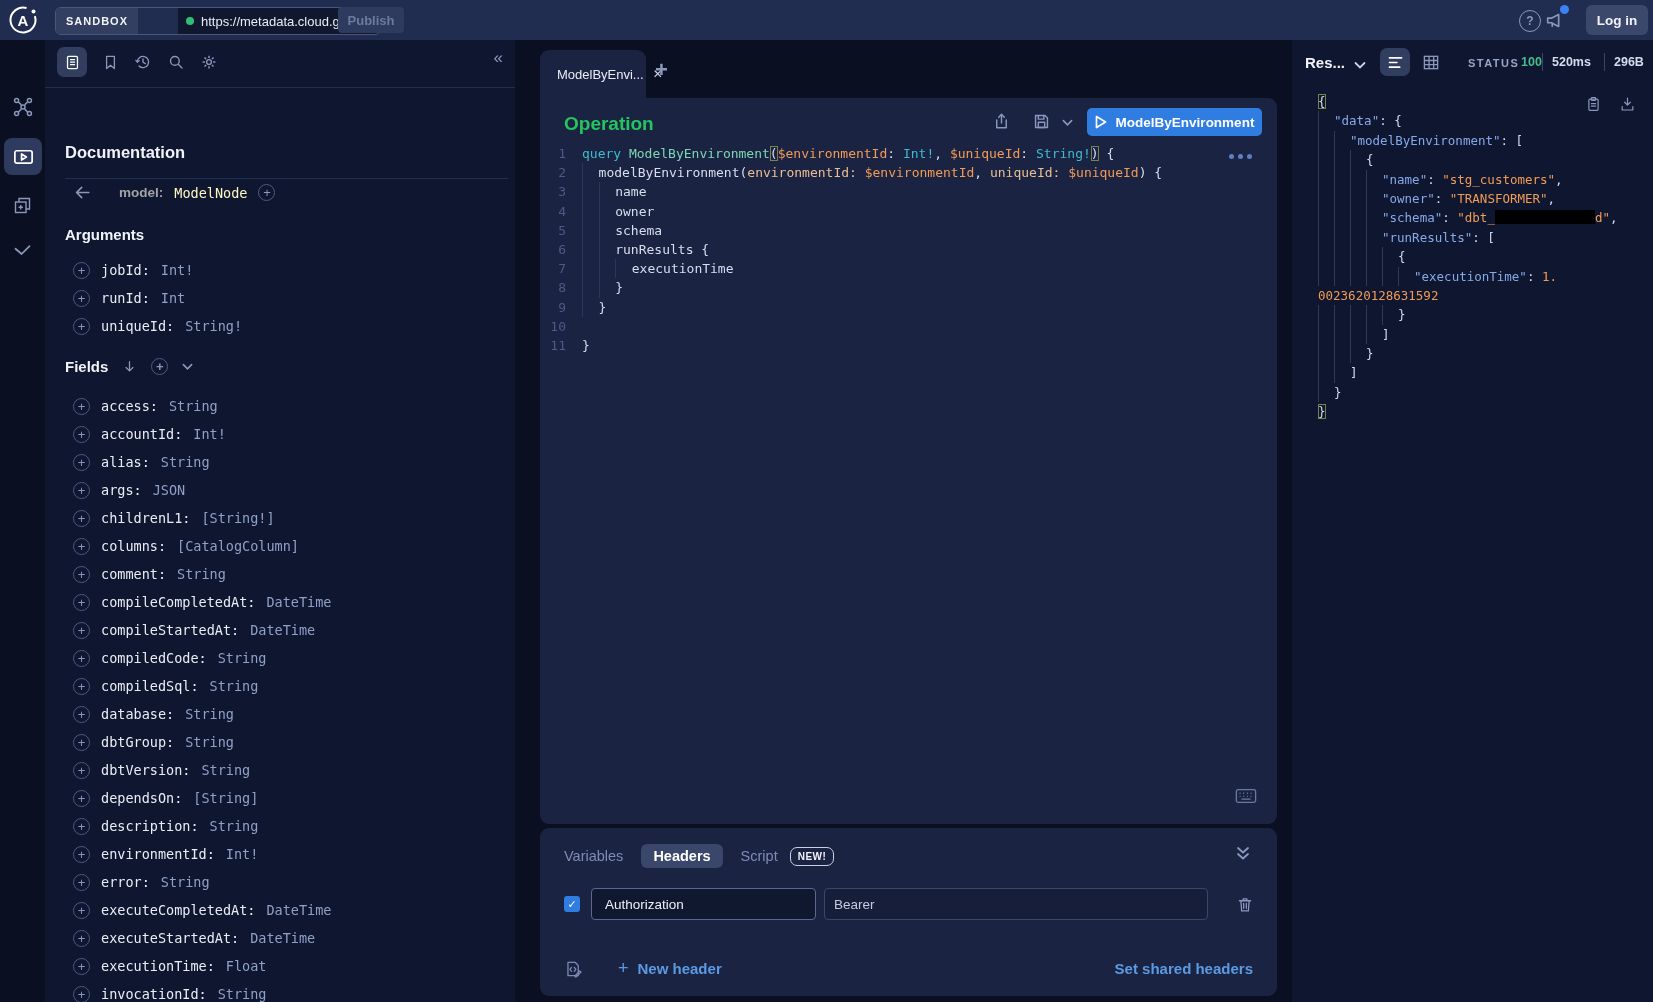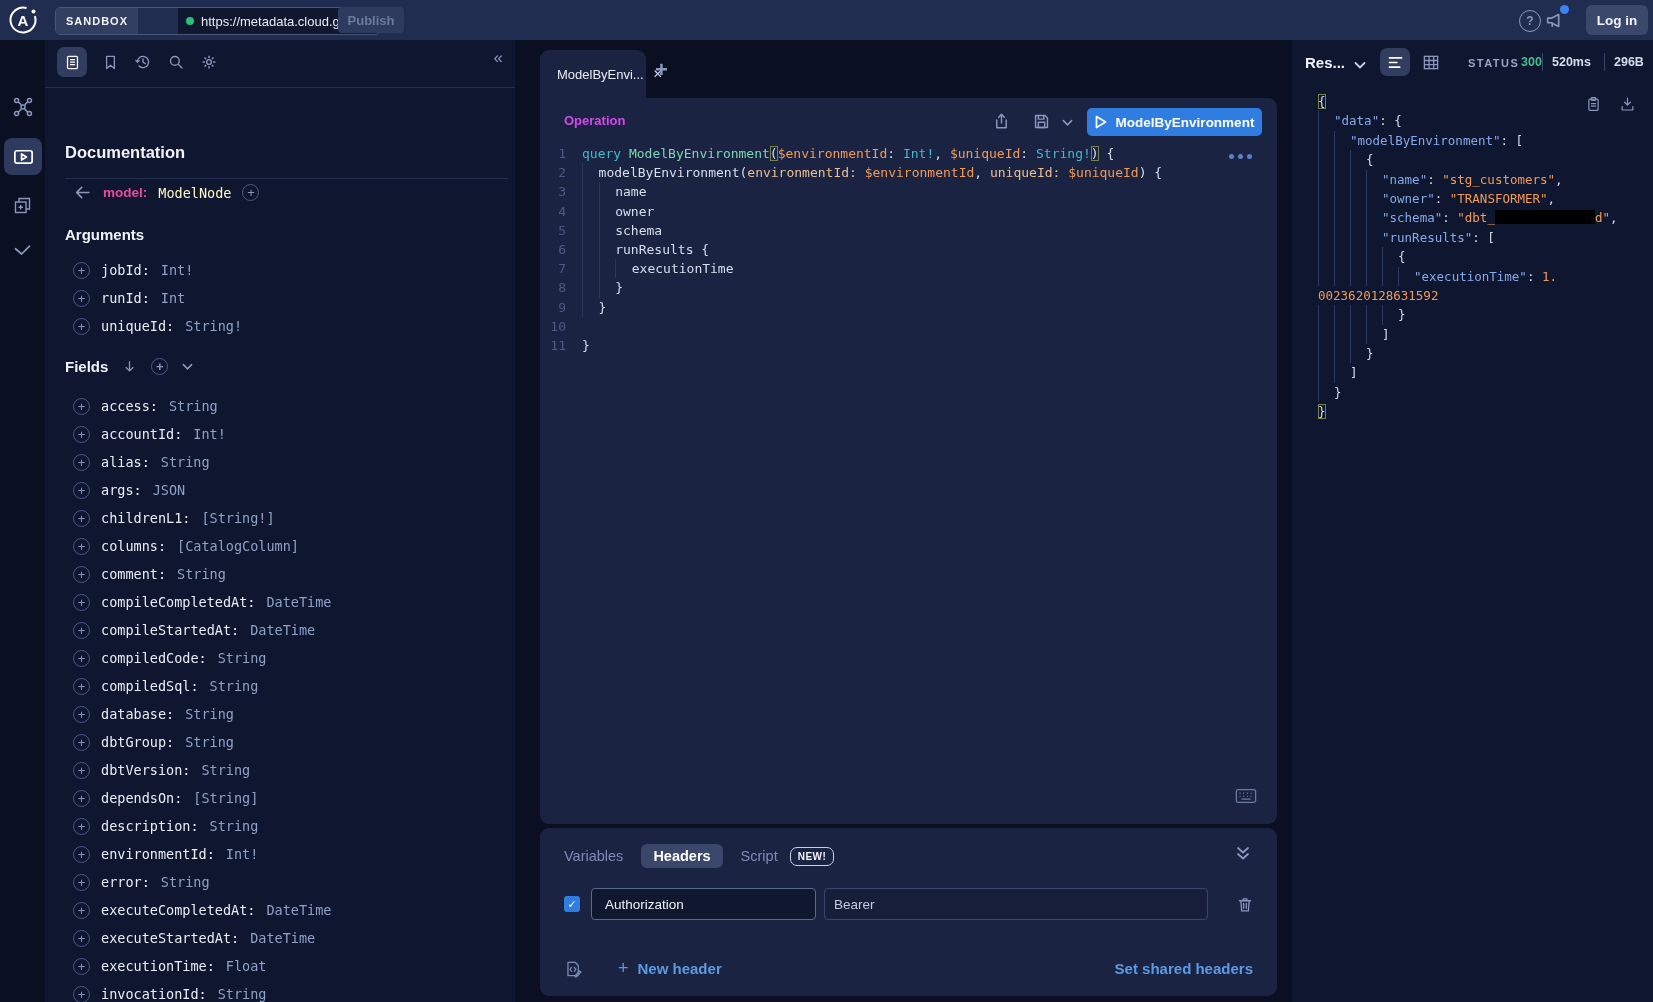--- a/index.html
+++ b/index.html
@@ -32,38 +32,38 @@
   
   .docs{position:absolute;left:45px;top:40px;width:470px;height:962px;background:#0E1630;}
   .docs-iconrow{position:absolute;left:0;top:0;width:470px;height:47px;border-bottom:1px solid #232D4F;}
   .docs-iconrow .drow{position:absolute;left:12px;top:7px;display:flex;align-items:center;gap:15px;}
   .dicon{width:30px;height:30px;display:flex;align-items:center;justify-content:center;border-radius:7px;}
   .dicon.sel{background:#323E60;}
   .collapse{position:absolute;right:12px;top:8px;font-size:17px;color:#8B98BC;}
   .docs-title{position:absolute;left:20px;top:103px;font-size:16.5px;font-weight:bold;color:#F1F3F8;}
   .docs-div{position:absolute;left:20px;top:138px;width:443px;border-top:1px solid #232D4F;}
   .model-row{position:absolute;left:28px;top:143px;display:flex;align-items:center;gap:11px;}
-  .model-label{font-size:13.5px;font-weight:bold;color:#ec4899;margin-left:0;}
+  .model-label{font-size:13.5px;font-weight:bold;color:#a3a3a3;margin-left:16px;}
   .model-type{font-size:13.5px;color:#fef9c3;font-family:"DejaVu Sans Mono",monospace;}
   .sec-h{font-size:15px;font-weight:bold;color:#F1F3F8;}
   .args-h{position:absolute;left:20px;top:186px;}
   .fields-h{position:absolute;left:20px;top:318px;display:flex;align-items:center;gap:14px;}
   .plus-circle{width:17px;height:17px;border:1.5px solid #4C5B84;border-radius:50%;color:#8B98BC;
      font-size:13px;line-height:15px;text-align:center;flex:none;box-sizing:border-box;}
   .doc-row{position:absolute;left:28px;display:flex;align-items:center;gap:11px;height:20px;}
   .f-name{font-family:"DejaVu Sans Mono",monospace;font-size:13.5px;color:#E9EDF5;white-space:pre;}
   .f-type{font-family:"DejaVu Sans Mono",monospace;font-size:13.5px;color:#8FA1C7;white-space:pre;}
   
   .tab{position:absolute;left:540px;top:50px;width:106px;height:48px;background:#1B2342;
        border-radius:9px 9px 0 0;display:flex;align-items:center;}
   .tab-title{font-size:13px;color:#E8ECF4;margin-left:17px;white-space:nowrap;}
   .tab-close{margin-left:9px;color:#C9D2E6;font-size:12px;}
   .newtab{position:absolute;left:655px;top:57px;font-size:22px;color:#8B98BC;font-weight:bold;}
   .opcard{position:absolute;left:540px;top:98px;width:737px;height:726px;background:#1B2342;border-radius:0 9px 9px 9px;}
-  .op-title{position:absolute;left:24px;top:15px;font-size:13px;font-weight:bold;color:#d946ef;}
+  .op-title{position:absolute;left:24px;top:15px;font-size:19px;font-weight:bold;color:#22c55e;}
   .op-share{position:absolute;left:452px;top:14px;}
   .op-save{position:absolute;left:492px;top:14px;}
   .op-savechev{position:absolute;left:522px;top:21px;}
   .runbtn{position:absolute;left:547px;top:10px;width:175px;height:28px;background:#2F7DE1;border-radius:5px;
           display:flex;align-items:center;justify-content:center;gap:9px;color:#FFFFFF;
           font-size:13.5px;font-weight:bold;}
   .editor{position:absolute;left:0;top:46px;right:14px;}
   .cl{height:19.2px;line-height:19.2px;white-space:pre;font-family:"DejaVu Sans Mono",monospace;font-size:13px;}
   .ln{display:inline-block;width:26px;text-align:right;margin-right:16px;color:#4C5B84;}
   .ig{display:inline-block;height:19.2px;border-left:1px solid #2B3759;vertical-align:top;}
@@ -508,21 +508,21 @@
           <path d="M1.5 2h13M1.5 7h8M1.5 12h11"></path>
         </svg>
       </span>
       <span class="vt" style="left:124px">
         <svg width="16" height="15" viewBox="0 0 18 17" fill="none" stroke="#8B98BC" stroke-width="1.5">
           <rect x="1.5" y="1.5" width="15" height="14"></rect>
           <path d="M1.5 6.2h15M1.5 11h15M6.8 1.5v14M12 1.5v14"></path>
         </svg>
       </span>
       <span class="st-label">STATUS</span>
-      <span class="st-code">300</span>
+      <span class="st-code">100</span>
       <span class="st-sep" style="left:250px"></span>
       <span class="st-time">520ms</span>
       <span class="st-sep" style="left:312px"></span>
       <span class="st-size">296B</span>
     </div>
     <span class="resp-copy">
       <svg width="17" height="18" viewBox="0 0 24 24" fill="none" stroke="#8B98BC" stroke-width="1.7" stroke-linejoin="round">
         <rect x="5.5" y="5" width="13" height="16" rx="1.5"></rect>
         <rect x="9" y="2.8" width="6" height="4.2" rx="1"></rect>
         <path d="M9 11.5h6M9 15h6" stroke-linecap="round"></path>

